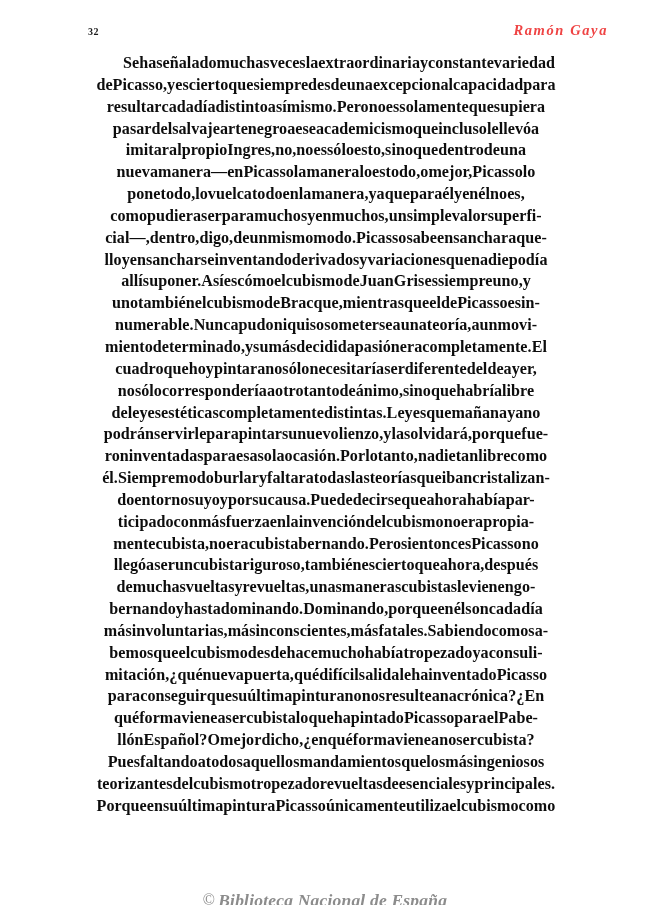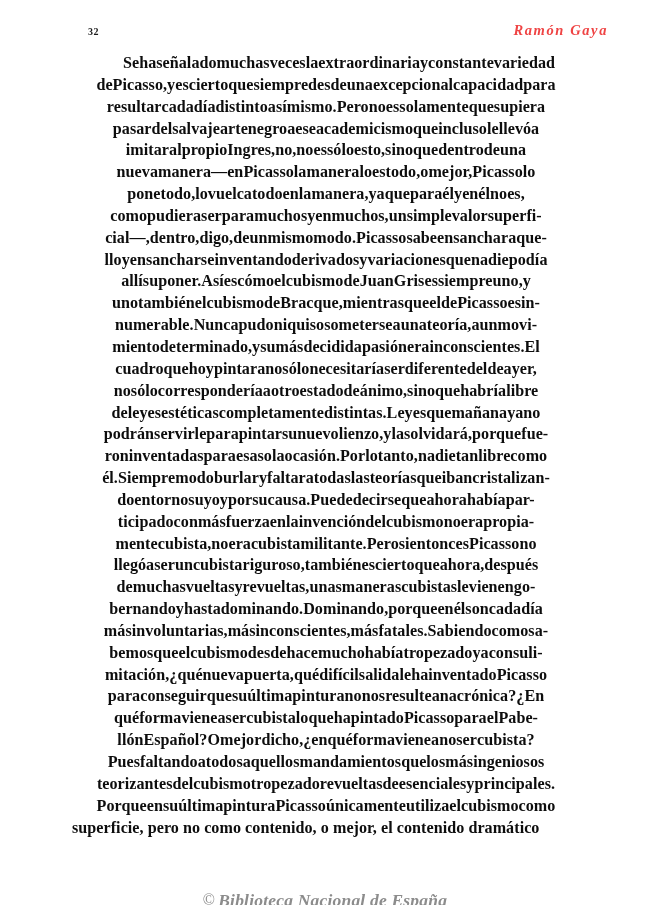--- a/index.html
+++ b/index.html
@@ -303,21 +303,21 @@
       </div>
       <div class="ln j">
         <span class="w"><span>miento</span></span>
         <span class="w"><span>determinado,</span></span>
         <span class="w"><span>y</span></span>
         <span class="w"><span>su</span></span>
         <span class="w"><span>más</span></span>
         <span class="w"><span>decidida</span></span>
         <span class="w"><span>pasión</span></span>
         <span class="w"><span>era</span></span>
-        <span class="w"><span>inconscientes.</span></span>
+        <span class="w"><span>completamente.</span></span>
         <span class="w"><span>El</span></span>
       </div>
       <div class="ln j">
         <span class="w"><span>cuadro</span></span>
         <span class="w"><span>que</span></span>
         <span class="w"><span>hoy</span></span>
         <span class="w"><span>pintara</span></span>
         <span class="w"><span>no</span></span>
         <span class="w"><span>sólo</span></span>
         <span class="w"><span>necesitaría</span></span>
@@ -326,21 +326,21 @@
         <span class="w"><span>del</span></span>
         <span class="w"><span>de</span></span>
         <span class="w"><span>ayer,</span></span>
       </div>
       <div class="ln j">
         <span class="w"><span>no</span></span>
         <span class="w"><span>sólo</span></span>
         <span class="w"><span>correspondería</span></span>
         <span class="w"><span>a</span></span>
         <span class="w"><span>otro</span></span>
-        <span class="w"><span>estado</span></span>
+        <span class="w"><span>tanto</span></span>
         <span class="w"><span>de</span></span>
         <span class="w"><span>ánimo,</span></span>
         <span class="w"><span>sino</span></span>
         <span class="w"><span>que</span></span>
         <span class="w"><span>habría</span></span>
         <span class="w"><span>libre</span></span>
       </div>
       <div class="ln j">
         <span class="w"><span>de</span></span>
         <span class="w"><span class="it">leyes</span></span>
@@ -426,21 +426,21 @@
         <span class="w"><span>no</span></span>
         <span class="w"><span>era</span></span>
         <span class="w"><span>propia-</span></span>
       </div>
       <div class="ln j">
         <span class="w"><span>mente</span></span>
         <span class="w"><span>cubista,</span></span>
         <span class="w"><span>no</span></span>
         <span class="w"><span>era</span></span>
         <span class="w"><span>cubista</span></span>
-        <span class="w"><span>militante.</span></span>
+        <span class="w"><span>bernando.</span></span>
         <span class="w"><span>Pero</span></span>
         <span class="w"><span>si</span></span>
         <span class="w"><span>entonces</span></span>
         <span class="w"><span>Picasso</span></span>
         <span class="w"><span>no</span></span>
       </div>
       <div class="ln j">
         <span class="w"><span>llegó</span></span>
         <span class="w"><span>a</span></span>
         <span class="w"><span>ser</span></span>
@@ -595,20 +595,19 @@
         <span class="w"><span>su</span></span>
         <span class="w"><span>última</span></span>
         <span class="w"><span>pintura</span></span>
         <span class="w"><span>Picasso</span></span>
         <span class="w"><span>únicamente</span></span>
         <span class="w"><span>utiliza</span></span>
         <span class="w"><span>el</span></span>
         <span class="w"><span>cubismo</span></span>
         <span class="w"><span>como</span></span>
       </div>
-      <div class="ln last"><span class="it">superficie</span><span>,</span> <span>pero</span> <span>no</span> <span>como</span> <span class="it">contenido</span><span>,</span> <span>o</span> <span>mejor,</span> <span>el</span> <span>contenido</span> <span>dramático</span></div>
     </div>
 
   <div class="watermark">
     <span class="copy">©</span><span>Biblioteca Nacional de España</span>
   </div>
 
 </div>
 
 </body></html>

